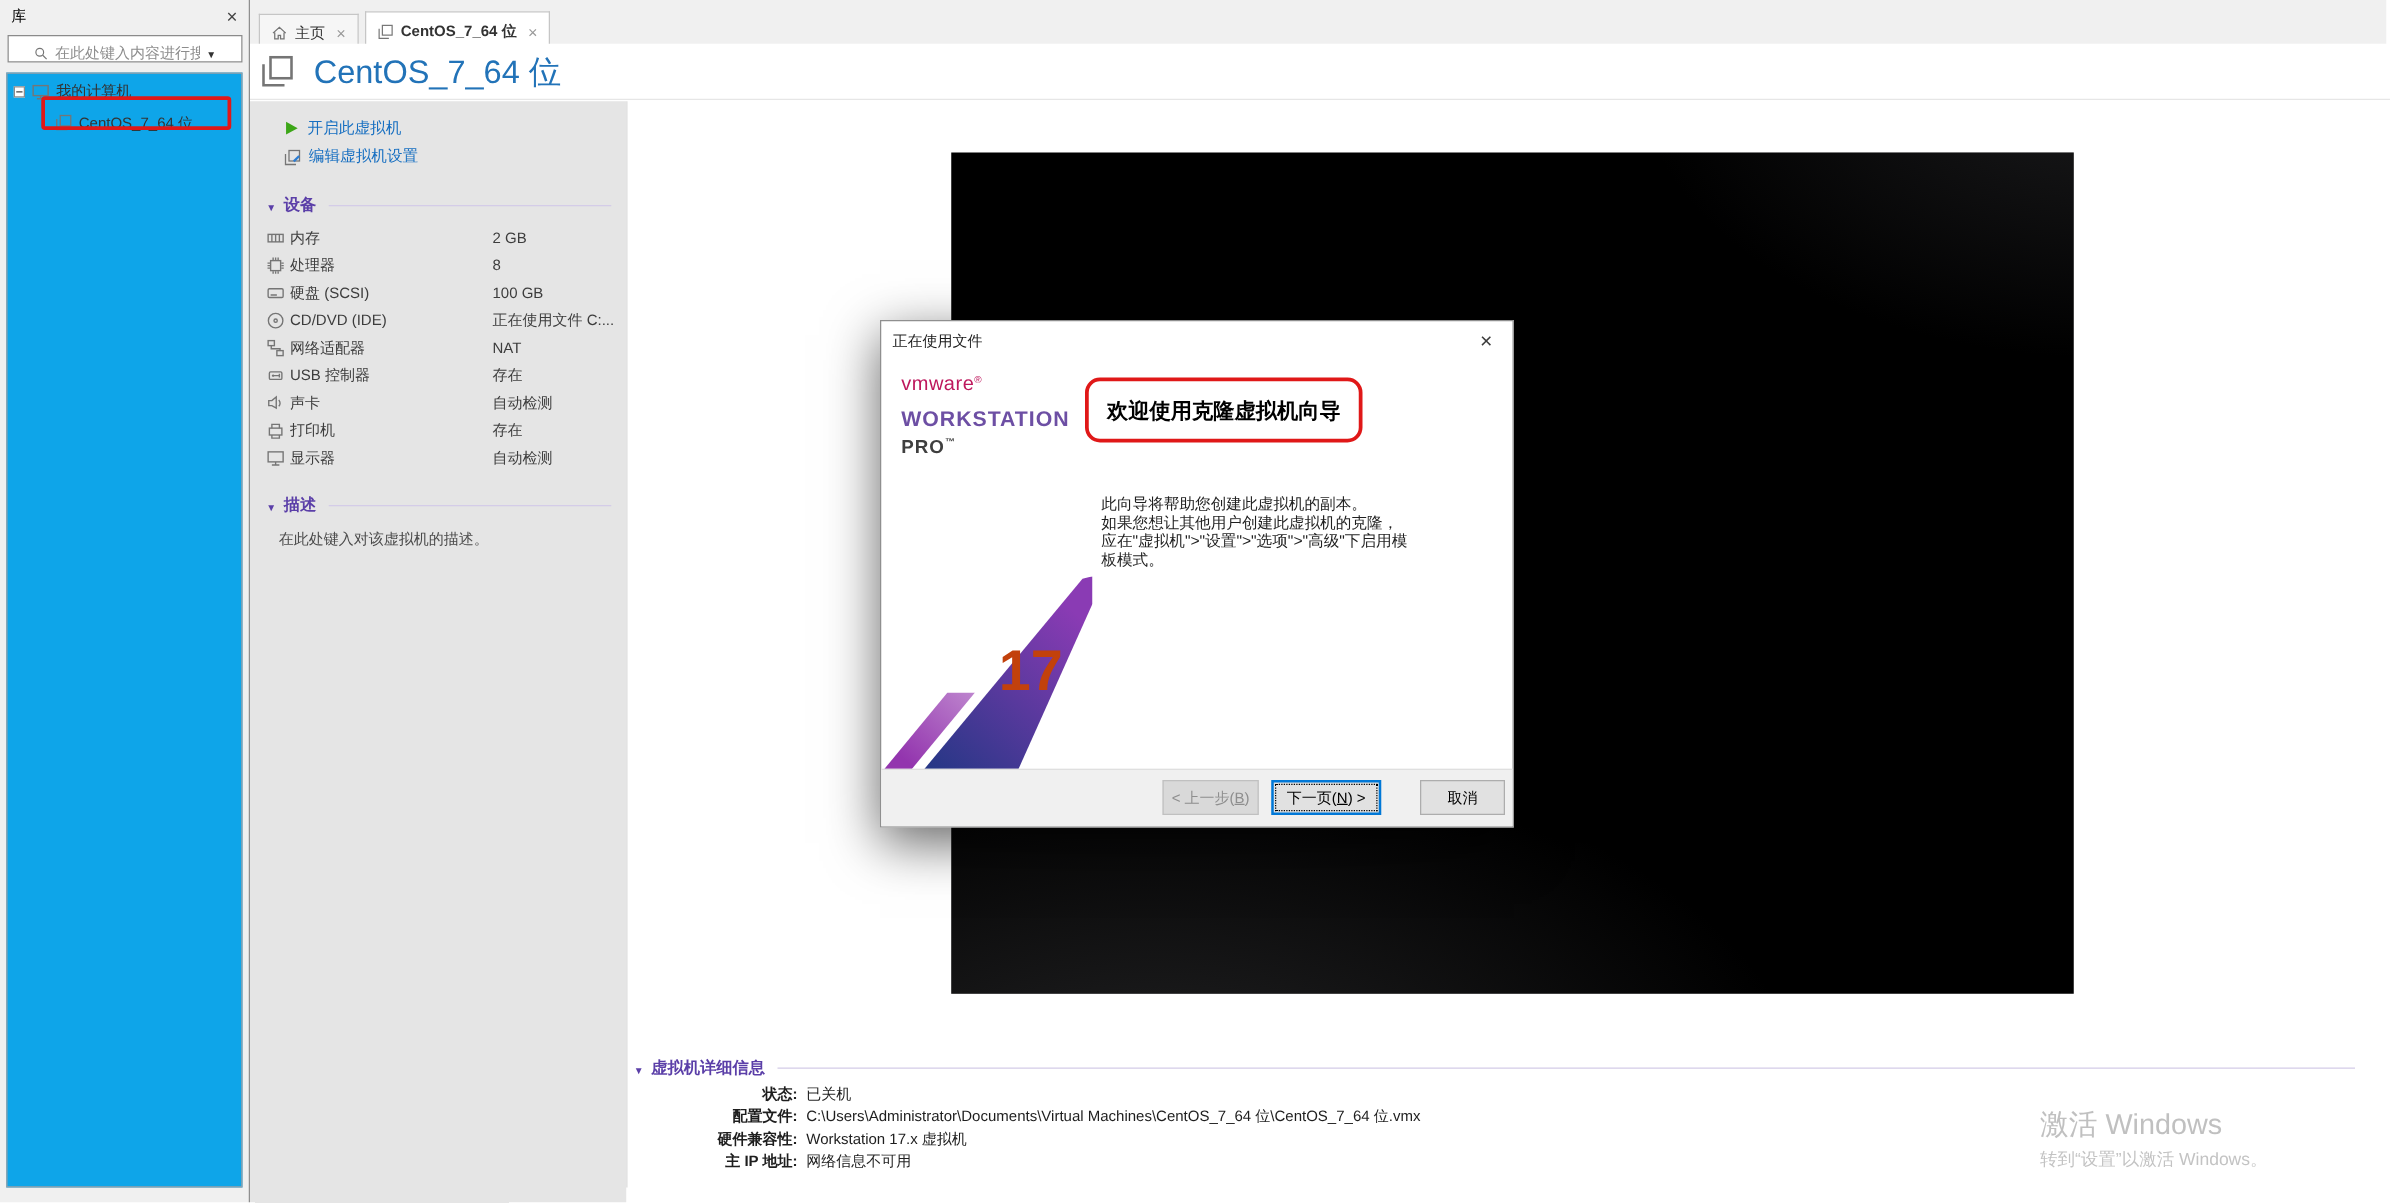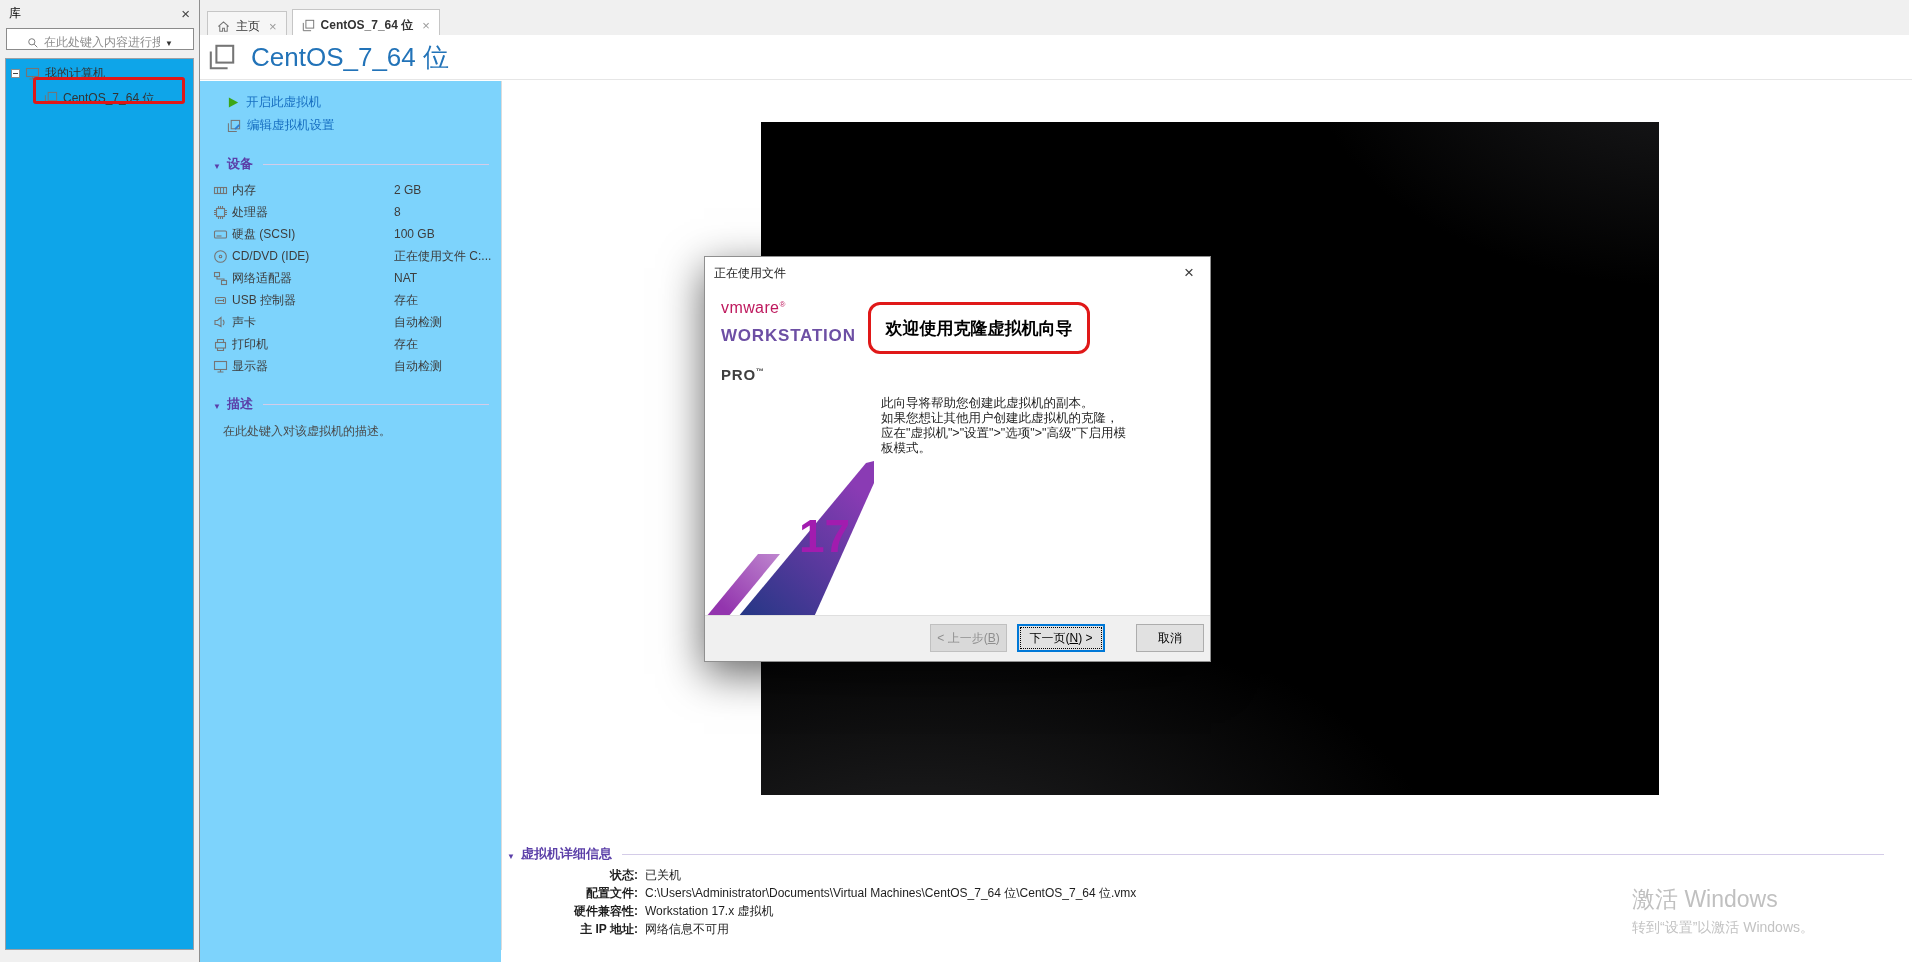--- a/index.html
+++ b/index.html
@@ -36,21 +36,21 @@
   .tab.active{background:#fff;height:33px;font-weight:bold;margin-bottom:-1px;padding-bottom:1px}
   .tab-close{margin-left:3px}
   .tab-close::before{content:"×";color:#9a9a9a;font-size:13px;font-weight:normal}
 
   
   .titlerow{position:absolute;left:200px;top:35px;right:0;height:45px;background:#fff;border-bottom:1px solid #e6e6e6;
             display:flex;align-items:center;padding-left:8px;gap:15px}
   .page-title{font-size:26px;color:#2273b8;font-weight:normal}
 
   
-  .leftcol{position:absolute;left:200px;top:81px;width:301px;bottom:0;background:#7dd3fc;padding-top:10px}
+  .leftcol{position:absolute;left:200px;top:81px;width:301px;bottom:0;background:#e5e5e5;padding-top:10px}
   .vdiv{position:absolute;left:501px;top:81px;bottom:12px;width:1px;background:#dcdcdc}
   .cmd{display:flex;align-items:center;gap:6px;padding-left:27px;height:23px;color:#176fc1;font-size:12.5px;cursor:pointer}
   .sec-h{display:flex;align-items:center;margin:18px 12px 0 13px;color:#5b3fa8;font-weight:bold;font-size:13px;gap:6px}
   .arrow-p::before{content:"▼";font-size:8px;color:#5b3fa8}
   .sec-line{flex:1;height:1px;background:#d4cce8;margin-left:4px}
   .dev-list{margin-top:6px}
   .dev-row{position:relative;display:flex;align-items:center;gap:4px;height:22px;padding-left:13px;cursor:default}
   .dev-label{color:#3d3d3d}
   .dev-val{position:absolute;left:194px;color:#3d3d3d}
   .desc-text{margin:10px 0 0 23px;color:#4a4a4a}
@@ -64,32 +64,32 @@
   
   .dialog{position:absolute;left:704px;top:256px;width:507px;height:406px;background:#fff;border:1px solid #8f8f8f;
           box-shadow:0 12px 40px rgba(0,0,0,.6)}
   .dlg-title{height:33px;display:flex;align-items:center;padding-left:9px;color:#1a1a1a}
   .dlg-close{position:absolute;right:2px;top:2px;width:38px;height:27px;display:flex;align-items:center;justify-content:center;cursor:pointer}
   .dlg-close::before{content:"×";font-size:17px;color:#3c3c3c}
   .brand{position:absolute;left:16px;top:42px}
   .brand-vmware{font-size:16px;font-weight:normal;color:#be185d;letter-spacing:.4px}
   .brand-vmware sup{font-size:8px}
   .brand-ws{font-size:17px;font-weight:bold;color:#6d4fa4;letter-spacing:.8px;margin-top:9px}
-  .brand-pro{font-size:15px;font-weight:bold;color:#3f3f3f;letter-spacing:.8px;margin-top:20px}
+  .brand-pro{font-size:15px;font-weight:bold;color:#3f3f3f;letter-spacing:.8px;margin-top:3px}
   .brand-pro sup{font-size:8px}
   .annot2{position:absolute;left:163px;top:45px;width:222px;height:52px;border:3px solid #e01818;border-radius:12px;
           display:flex;align-items:center;justify-content:center;pointer-events:none}
   .dlg-heading{font-size:17px;font-weight:bold;color:#000;white-space:nowrap}
   .dlg-body{position:absolute;left:176px;top:139px;width:305px;font-size:12.5px;line-height:15px;color:#1f1f1f}
   .ribbon{position:absolute;left:1px;top:204px;width:174px;height:156px;overflow:hidden}
   .band{position:absolute;inset:0;background:linear-gradient(to top right,#273786 12%,#8a3bb4 85%);
         clip-path:polygon(32px 156px,160px 2px,168px 0px,168px 22px,108px 156px)}
   .wedge{position:absolute;inset:0;background:linear-gradient(to bottom left,#ffffff 8%,#9335ae 92%);
          clip-path:polygon(0px 156px,52px 93px,74px 93px,22px 156px)}
-  .v17{position:absolute;left:93px;top:48px;font-size:46px;font-weight:bold;color:#a21caf}
+  .v17{position:absolute;left:93px;top:48px;font-size:46px;font-weight:bold;color:#c2410c}
   .btnbar{position:absolute;left:0;right:0;bottom:0;height:46px;background:#f0f0f0;border-top:1px solid #dfdfdf}
   .btn{position:absolute;top:8px;height:28px;font-size:12px;font-family:inherit;cursor:pointer;
        display:flex;align-items:center;justify-content:center;white-space:nowrap}
   .btn-back{left:225px;width:77px;background:#d9d9d9;border:1px solid #c0c0c0;color:#8e8e8e}
   .btn-next{left:312px;width:88px;background:#e1e1e1;border:2px solid #0078d7;color:#000;outline:1px dotted #000;outline-offset:-4px}
   .btn-cancel{left:431px;width:68px;background:#e1e1e1;border:1px solid #adadad;color:#000}
   .key{text-decoration:underline}
 
   
   .details{position:absolute;left:507px;top:845px;right:28px}

